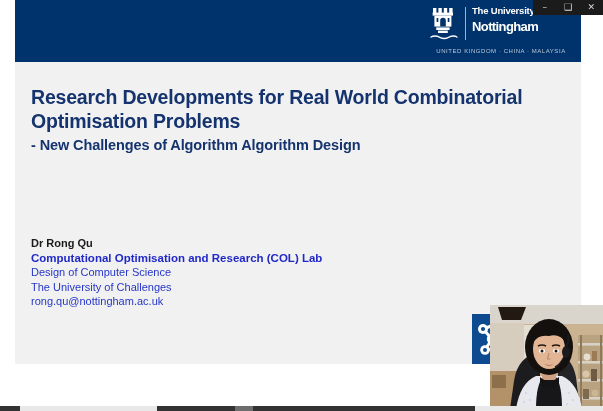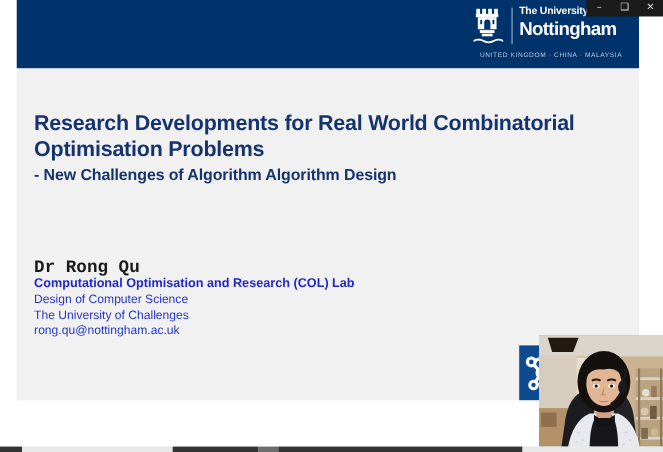--- a/index.html
+++ b/index.html
@@ -93,21 +93,21 @@
   #uni-line1 {
     color: #ffffff;
     font-size: 9.5px;
     font-weight: bold;
     line-height: 11px;
     letter-spacing: -0.2px;
     white-space: nowrap;
   }
   #uni-line2 {
     color: #ffffff;
-    font-size: 17px;
+    font-size: 13px;
     font-weight: bold;
     line-height: 19px;
     letter-spacing: -0.6px;
     white-space: nowrap;
     margin-top: 1px;
   }
   #uni-strapline {
     position: absolute;
     left: 2px;
     top: 44px;
@@ -116,21 +116,21 @@
     color: #b9c6d8;
     font-size: 6px;
     letter-spacing: 0.55px;
     white-space: nowrap;
   }
 
   
   #title-block {
     position: absolute;
     left: 16px;
-    top: 100px;
+    top: 85px;
     width: 528px;
   }
   #slide-title {
     color: #15336e;
     font-size: 19.5px;
     font-weight: bold;
     line-height: 24px;
     letter-spacing: -0.2px;
   }
   #slide-subtitle {
@@ -146,21 +146,21 @@
   #author-block {
     position: absolute;
     left: 16px;
     top: 236px;
     width: 400px;
   }
   #author-block .ln {
     line-height: 14.5px;
     white-space: nowrap;
   }
-  .ln-name   { color: #1a1a1a; font-size: 16px; font-weight: bold; font-family: Liberation Mono, monospace; }
+  .ln-name   { color: #1a1a1a; font-size: 11px; font-weight: bold; }
   .ln-lab    { color: #2028c8; font-size: 11.5px; font-weight: bold; }
   .ln-plain  { color: #2536c9; font-size: 11px; }
 
   
   #col-logo {
     position: absolute;
     left: 457px;
     top: 314px;
     width: 42px;
     height: 50px;

